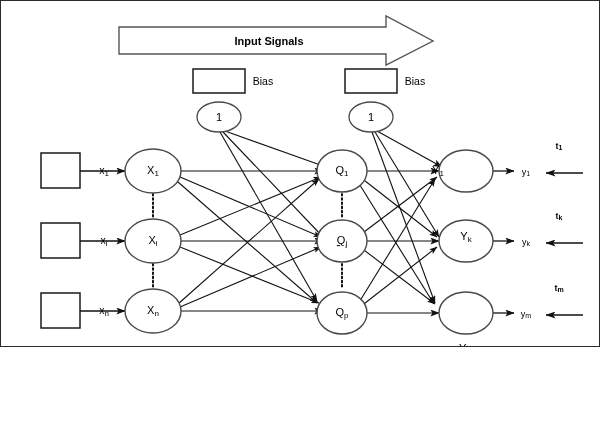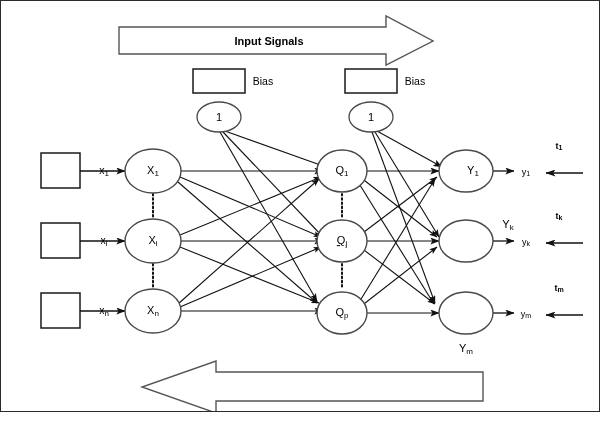--- a/index.html
+++ b/index.html
@@ -2,21 +2,21 @@
 <html><head>
 <meta charset="utf-8">
 <style>
   html,body{margin:0;padding:0;background:#ffffff;}
   body{
     font-family:"Liberation Sans", sans-serif;
     -webkit-font-smoothing:antialiased;
   }
   #page{
     position:relative;
-    width:600px;height:412px;
+    width:600px;height:347px;
     background:#ffffff;
     border:1px solid #2b2b2b;
     box-sizing:border-box;
     overflow:hidden;
   }
   #svg-layer{
     position:absolute;left:0;top:0;width:600px;height:424px;
   }
   .node-label{
     position:absolute;
@@ -219,24 +219,24 @@
   <div class="node-label" style="left:341px;top:170px;">
     <span>Q</span><sub>1</sub>
   </div>
   <div class="node-label" style="left:341px;top:240px;text-decoration:underline;">
     <span>Q</span><sub>j</sub>
   </div>
   <div class="node-label" style="left:341px;top:312px;">
     <span>Q</span><sub>p</sub>
   </div>
 
-  <div class="node-label" style="left:472px;top:170px;">
+  <div class="node-label" style="left:437px;top:170px;">
     <span>Y</span><sub>1</sub>
   </div>
-  <div class="node-label" style="left:465px;top:224px;margin-left:42px;">
+  <div class="node-label" style="left:465px;top:236px;">
     <span>Y</span><sub>k</sub>
   </div>
   <div class="node-label" style="left:465px;top:312px;margin-top:36px;">
     <span>Y</span><sub>m</sub>
   </div>
 
   <div class="small-label" style="left:525px;top:171px;">
     <span>y</span><sub>1</sub>
   </div>
   <div class="small-label" style="left:525px;top:241px;">

